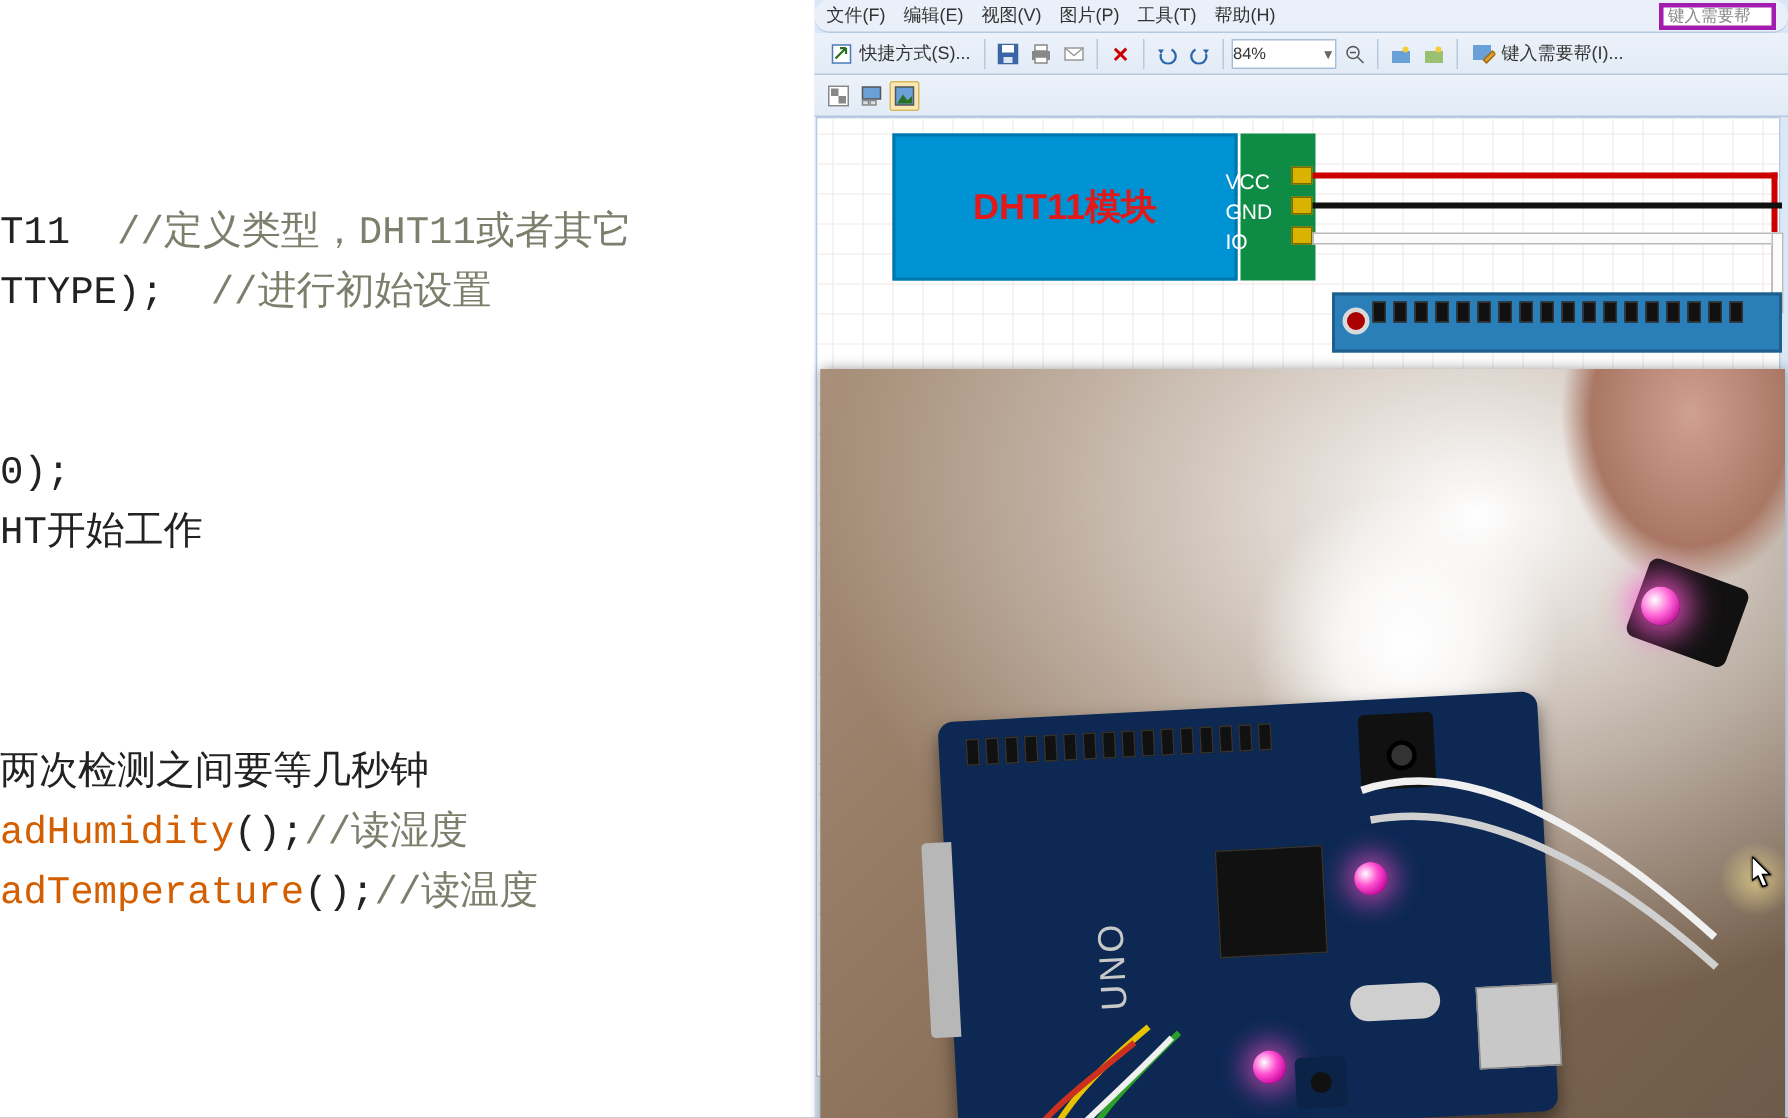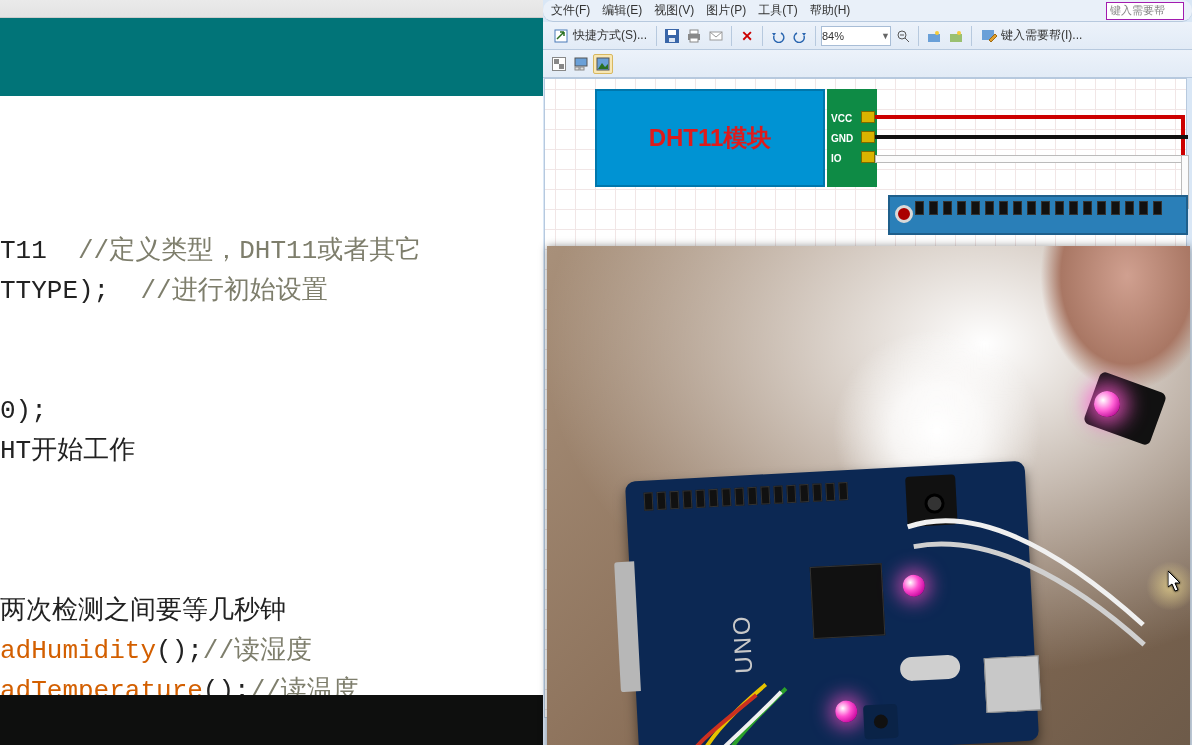--- a/index.html
+++ b/index.html
@@ -2,21 +2,21 @@
 <html><head>
 <meta charset="utf-8">
 <style>
   * { box-sizing: border-box; margin: 0; padding: 0; }
   html, body { width: 1192px; height: 745px; overflow: hidden; font-family: "Microsoft YaHei", Tahoma, sans-serif; background:#555; }
 
   
   .ide {
     position: absolute; left: 0; top: 0; width: 641px; height: 745px;
     background: #eef1f0; border-right: 2px solid #444;
-    display:flex; flex-direction:column;
+    display:flex; flex-direction:row;
   }
   .ide-titlebar {
     height: 18px; background: linear-gradient(#eaeaea,#e3e3e3);
     border-bottom:1px solid #ccc;
   }
   .ide-toolbar {
     height: 78px; background:#017478; position:relative;
     color:#fff;
   }
   .ide-serial-btn {
@@ -43,21 +43,21 @@
     position:absolute; left:543px; top:0; width:649px; height:745px;
     background:#d9e7f6;
   }
   .opm-menubar {
     height:22px; background:#e9f0f9; border-bottom:1px solid #b7c9de;
     display:flex; align-items:center; gap:12px; padding:0 8px;
     font-size:12px; color:#333;border-radius:10px;
   }
   .opm-help-search {
     margin-left:auto; height:18px; width:78px; background:#fff;
-    border:1px solid #a21caf; font-size:11px; color:#888;
+    border:3px solid #a21caf; font-size:11px; color:#888;
     display:flex; align-items:center; padding:0 3px;
   }
 
   .opm-toolbar1, .opm-toolbar2 {
     height:28px; display:flex; align-items:center; gap:2px;
     padding:0 6px; font-size:12px; color:#333;
     border-bottom:1px solid #b7c9de;
     background:linear-gradient(#ecf2fa,#e2ebf6);
   }
   .tool-ico {
@@ -94,22 +94,22 @@
     position:absolute; left:50px; top:10px; width:230px; height:98px;
     background:#0093d3; border:2px solid #0077ac;
     display:flex; align-items:center; justify-content:center;
     font-size:24px; font-weight:bold; color:#e01a1a;
   }
   .green-block {
     position:absolute; left:282px; top:10px; width:50px; height:98px;
     background:#0e8b45;
   }
   .pin-lbl {
-    position:absolute; left:286px; font-size:10px; color:#fff;
-    font-weight:bold;
+    position:absolute; left:272px; font-size:14px; color:#fff;
+    font-weight:normal;
   }
   .pin-pad {
     position:absolute; left:316px; width:14px; height:12px;
     background:#d9b300; border:1px solid #7a6a00;
   }
   .wire { position:absolute; background:#000; }
   .wire.red { background:#c00; }
   .wire.black { background:#111; }
   .wire.white { background:#fbfbfb; border:1px solid #bbb; }
 

